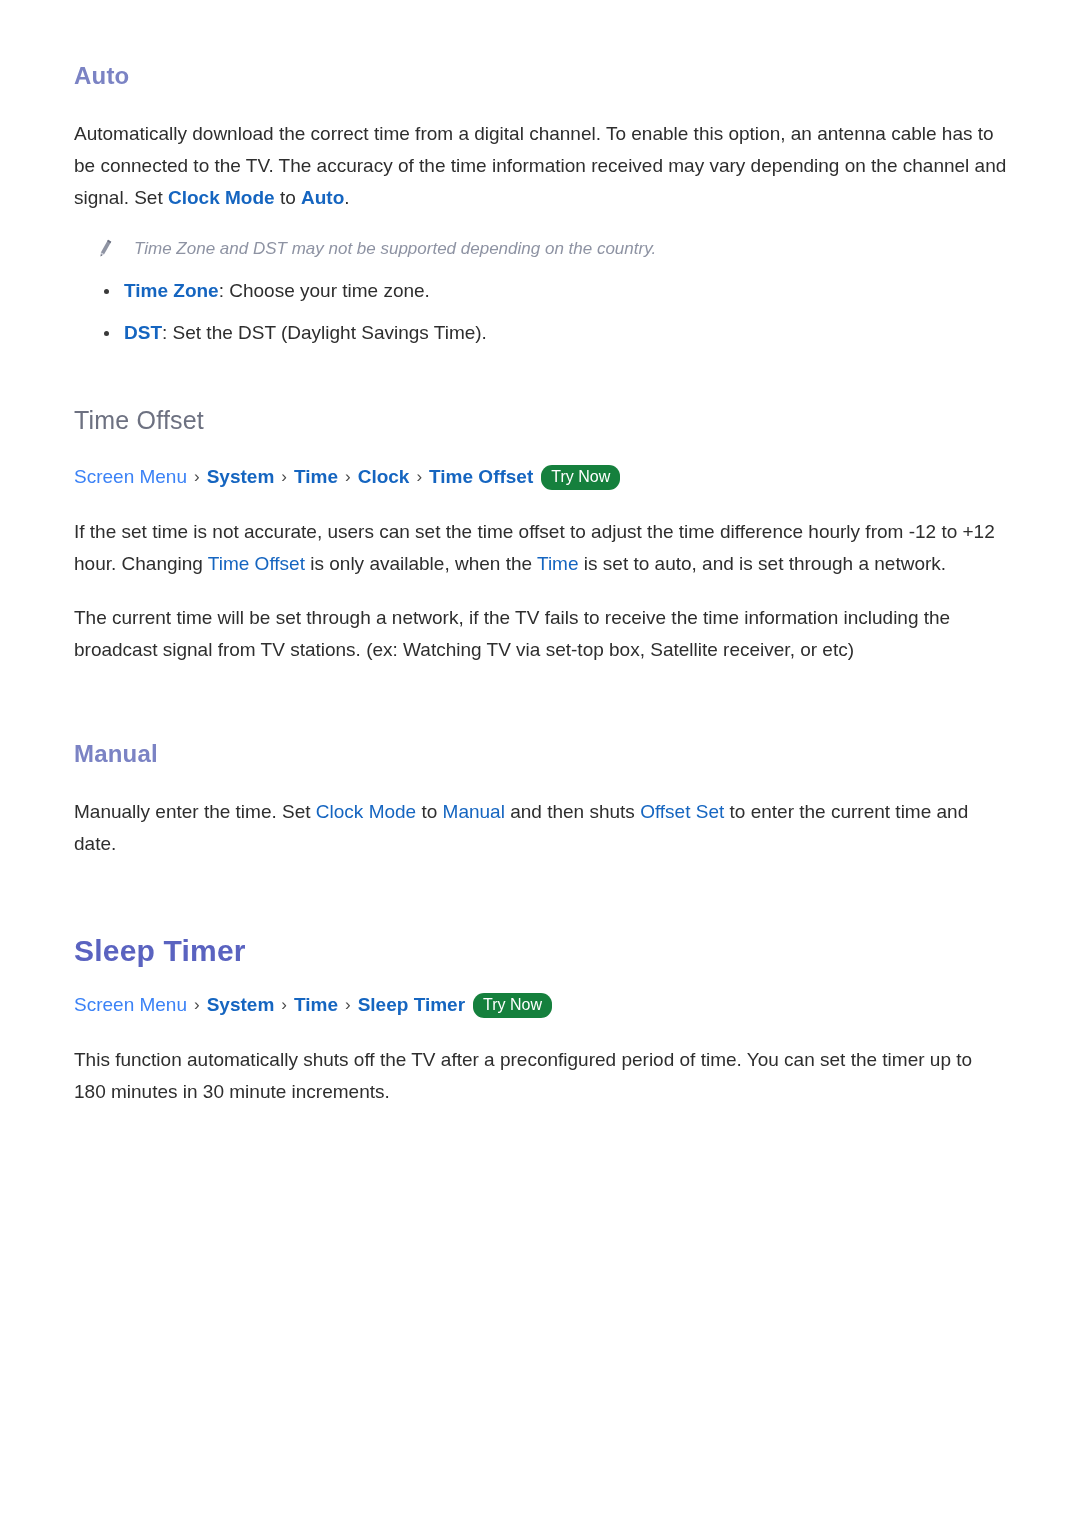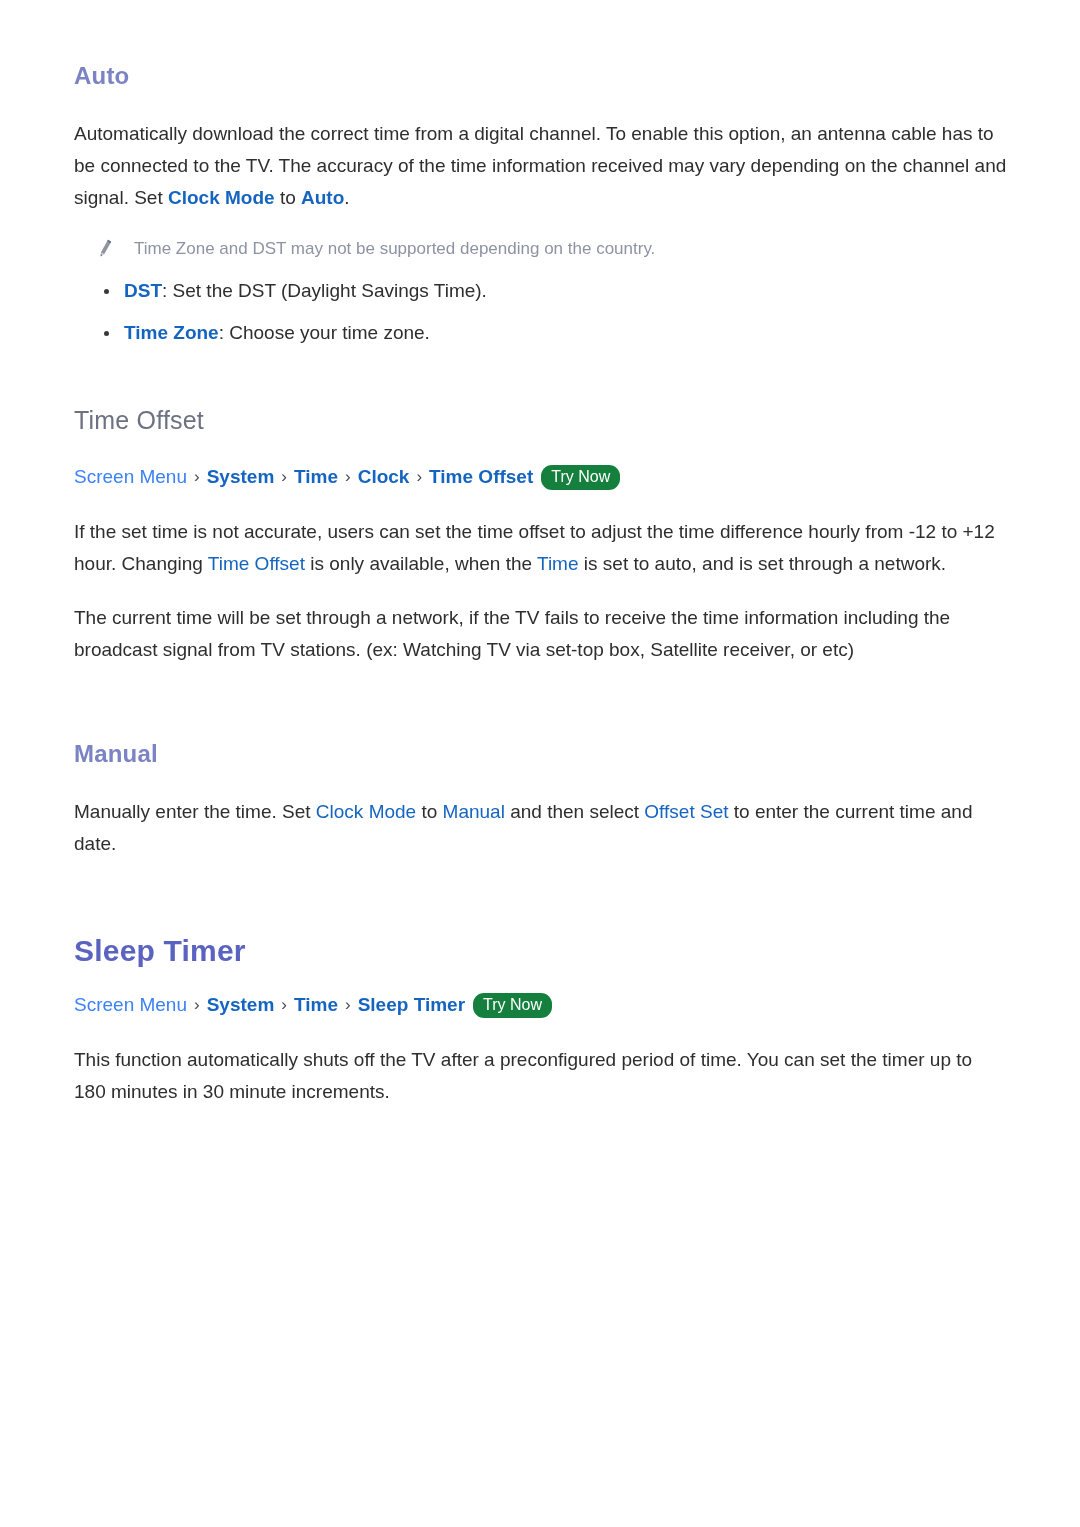--- a/index.html
+++ b/index.html
@@ -73,20 +73,21 @@
     width: 20px;
     height: 22px;
     margin-right: 18px;
     position: relative;
     top: 2px;
   }
   .note .note-text {
     font-size: 17px;
     line-height: 26px;
     color: #8e93a3;
+    font-style: italic;
   }
 
   
   ul.bullets {
     list-style: none;
     margin: 0 0 18px 0;
     padding: 0 0 0 24px;
   }
   ul.bullets li {
     position: relative;
@@ -160,22 +161,22 @@
           <path d="M13.3 2.2 L16.2 4.6 L15.1 6.0 L12.2 3.6 Z" fill="#6f7484"></path>
           <path d="M4.4 13.7 L7.4 16.0 L3.6 17.6 Z" fill="#c9ccd6"></path>
           <path d="M3.6 17.6 L4.2 15.4 L5.6 16.5 Z" fill="#5d6270"></path>
         </g>
       </svg>
     </span>
     <span class="note-text">Time Zone and DST may not be supported depending on the country.</span>
   </div>
 
   <ul class="bullets">
+    <li><span class="lnk">Time Zone</span><span>: Choose your time zone.</span></li>
     <li><span class="lnk">DST</span><span>: Set the DST (Daylight Savings Time).</span></li>
-    <li><span class="lnk">Time Zone</span><span>: Choose your time zone.</span></li>
   </ul>
 
   <div class="gap-lg"></div>
 
   <h2 class="h-sub gray">Time Offset</h2>
 
   <div class="crumb">
     <span class="c-static">Screen Menu</span>
     <span class="c-sep">›</span>
     <span class="c-link">System</span>
@@ -189,21 +190,21 @@
   </div>
 
   <p class="body"><span>If the set time is not accurate, users can set the time offset to adjust the time difference hourly from -12 to +12 hour. Changing </span><span class="lnk-soft">Time Offset</span><span> is only available, when the </span><span class="lnk-soft">Time</span><span> is set to auto, and is set through a network.</span></p>
 
   <p class="body">The current time will be set through a network, if the TV fails to receive the time information including the broadcast signal from TV stations. (ex: Watching TV via set-top box, Satellite receiver, or etc)</p>
 
   <div class="gap-xl"></div>
 
   <h2 class="h-sub">Manual</h2>
 
-  <p class="body"><span>Manually enter the time. Set </span><span class="lnk-soft">Clock Mode</span><span> to </span><span class="lnk-soft">Manual</span><span> and then select </span><span class="lnk-soft">Offset Set</span><span> to enter the current time and date.</span></p>
+  <p class="body"><span>Manually enter the time. Set </span><span class="lnk-soft">Clock Mode</span><span> to </span><span class="lnk-soft">Manual</span><span> and then shuts </span><span class="lnk-soft">Offset Set</span><span> to enter the current time and date.</span></p>
 
   <div class="gap-xl"></div>
 
   <h1 class="h-main">Sleep Timer</h1>
 
   <div class="crumb">
     <span class="c-static">Screen Menu</span>
     <span class="c-sep">›</span>
     <span class="c-link">System</span>
     <span class="c-sep">›</span>

